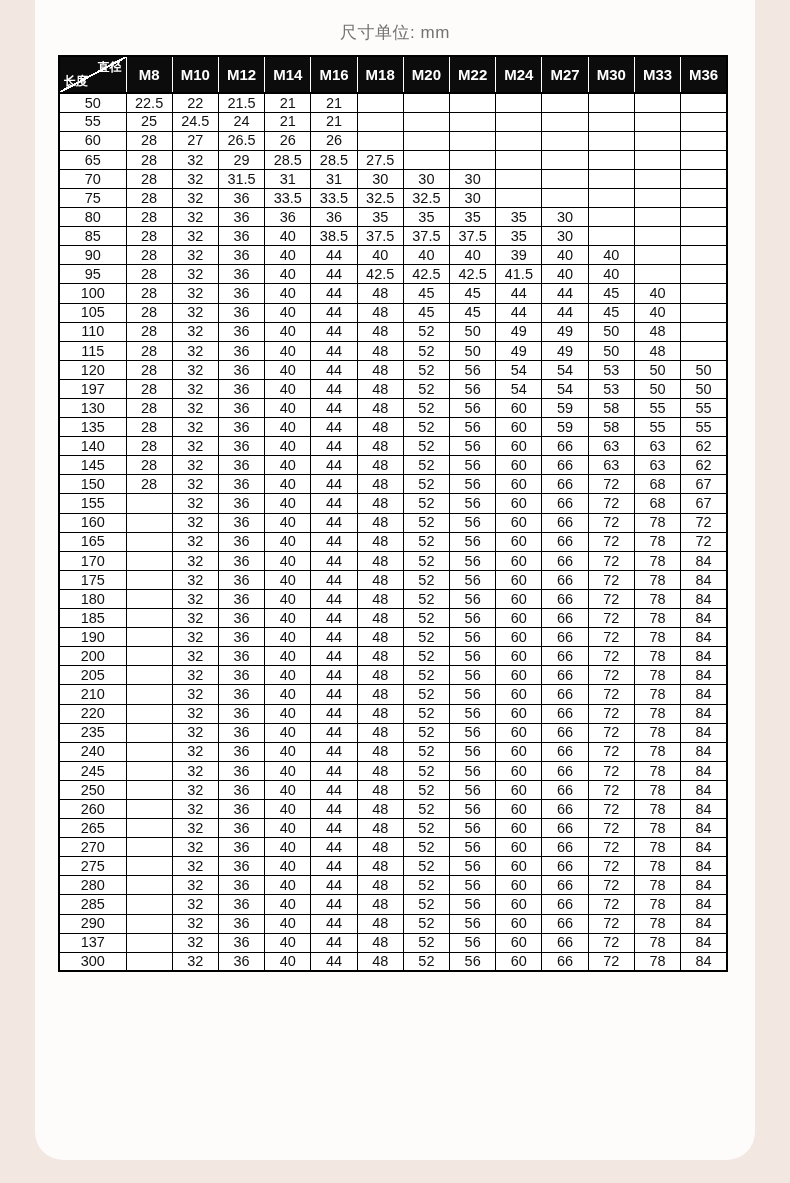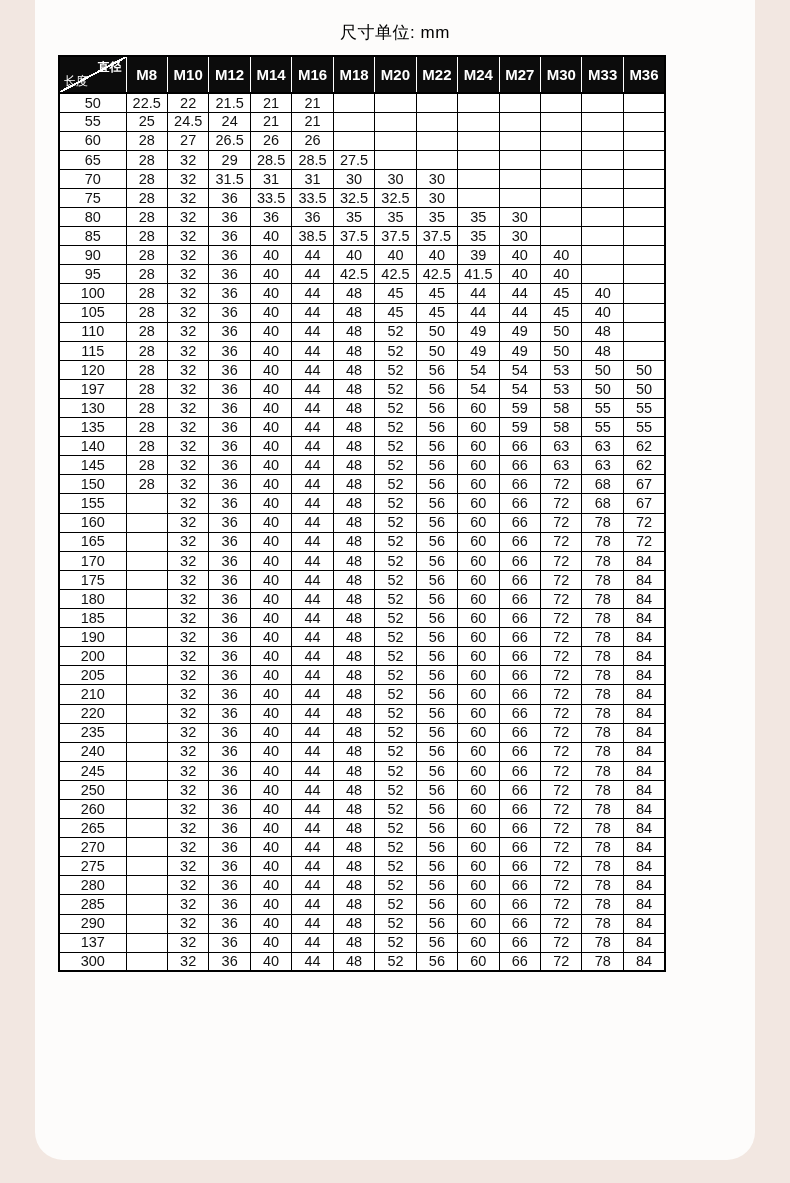--- a/index.html
+++ b/index.html
@@ -12,26 +12,26 @@
   }
   .card {
     position: absolute; left: 35px; top: -30px;
     width: 720px; height: 1190px;
     background: #fdfcfb;
     border-radius: 28px;
   }
   .unit-title {
     position: absolute; top: 21px; left: 0; width: 790px;
     text-align: center;
-    font-size: 17px; color: #000000;
+    font-size: 17px; color: #737373;
     letter-spacing: 0.5px;
   }
   table.spec-table {
     position: absolute; left: 58px; top: 55px;
-    width: 608px;
+    width: 670px;
     table-layout: fixed;
     border-collapse: collapse;
     border: 2px solid #000;
   }
   th, td { text-align: center; vertical-align: middle; padding: 0; }
   thead th {
     background: var(--header-bg, #0c0c0c);
     color: #fff;
     font-size: 15px; font-weight: bold;
     height: 37px;
@@ -47,21 +47,21 @@
       #ffffff calc(50% + 1px),
       rgba(0,0,0,0) calc(50% + 1px));
     background-color: var(--header-bg, #0c0c0c);
   }
   th.corner .corner-tr {
     position: absolute; top: 2px; right: 4px;
     font-size: 12px; font-weight: bold;
   }
   th.corner .corner-bl {
     position: absolute; bottom: 2px; left: 4px;
-    font-size: 12px; font-weight: normal;
+    font-size: 12px; font-weight: bold;
   }
   tbody td {
     background: #fff;
     border: 1.5px solid #000;
     height: 19.1px;
     line-height: 1;
     font-size: 14.5px;
     color: #111;
   }
 </style>

